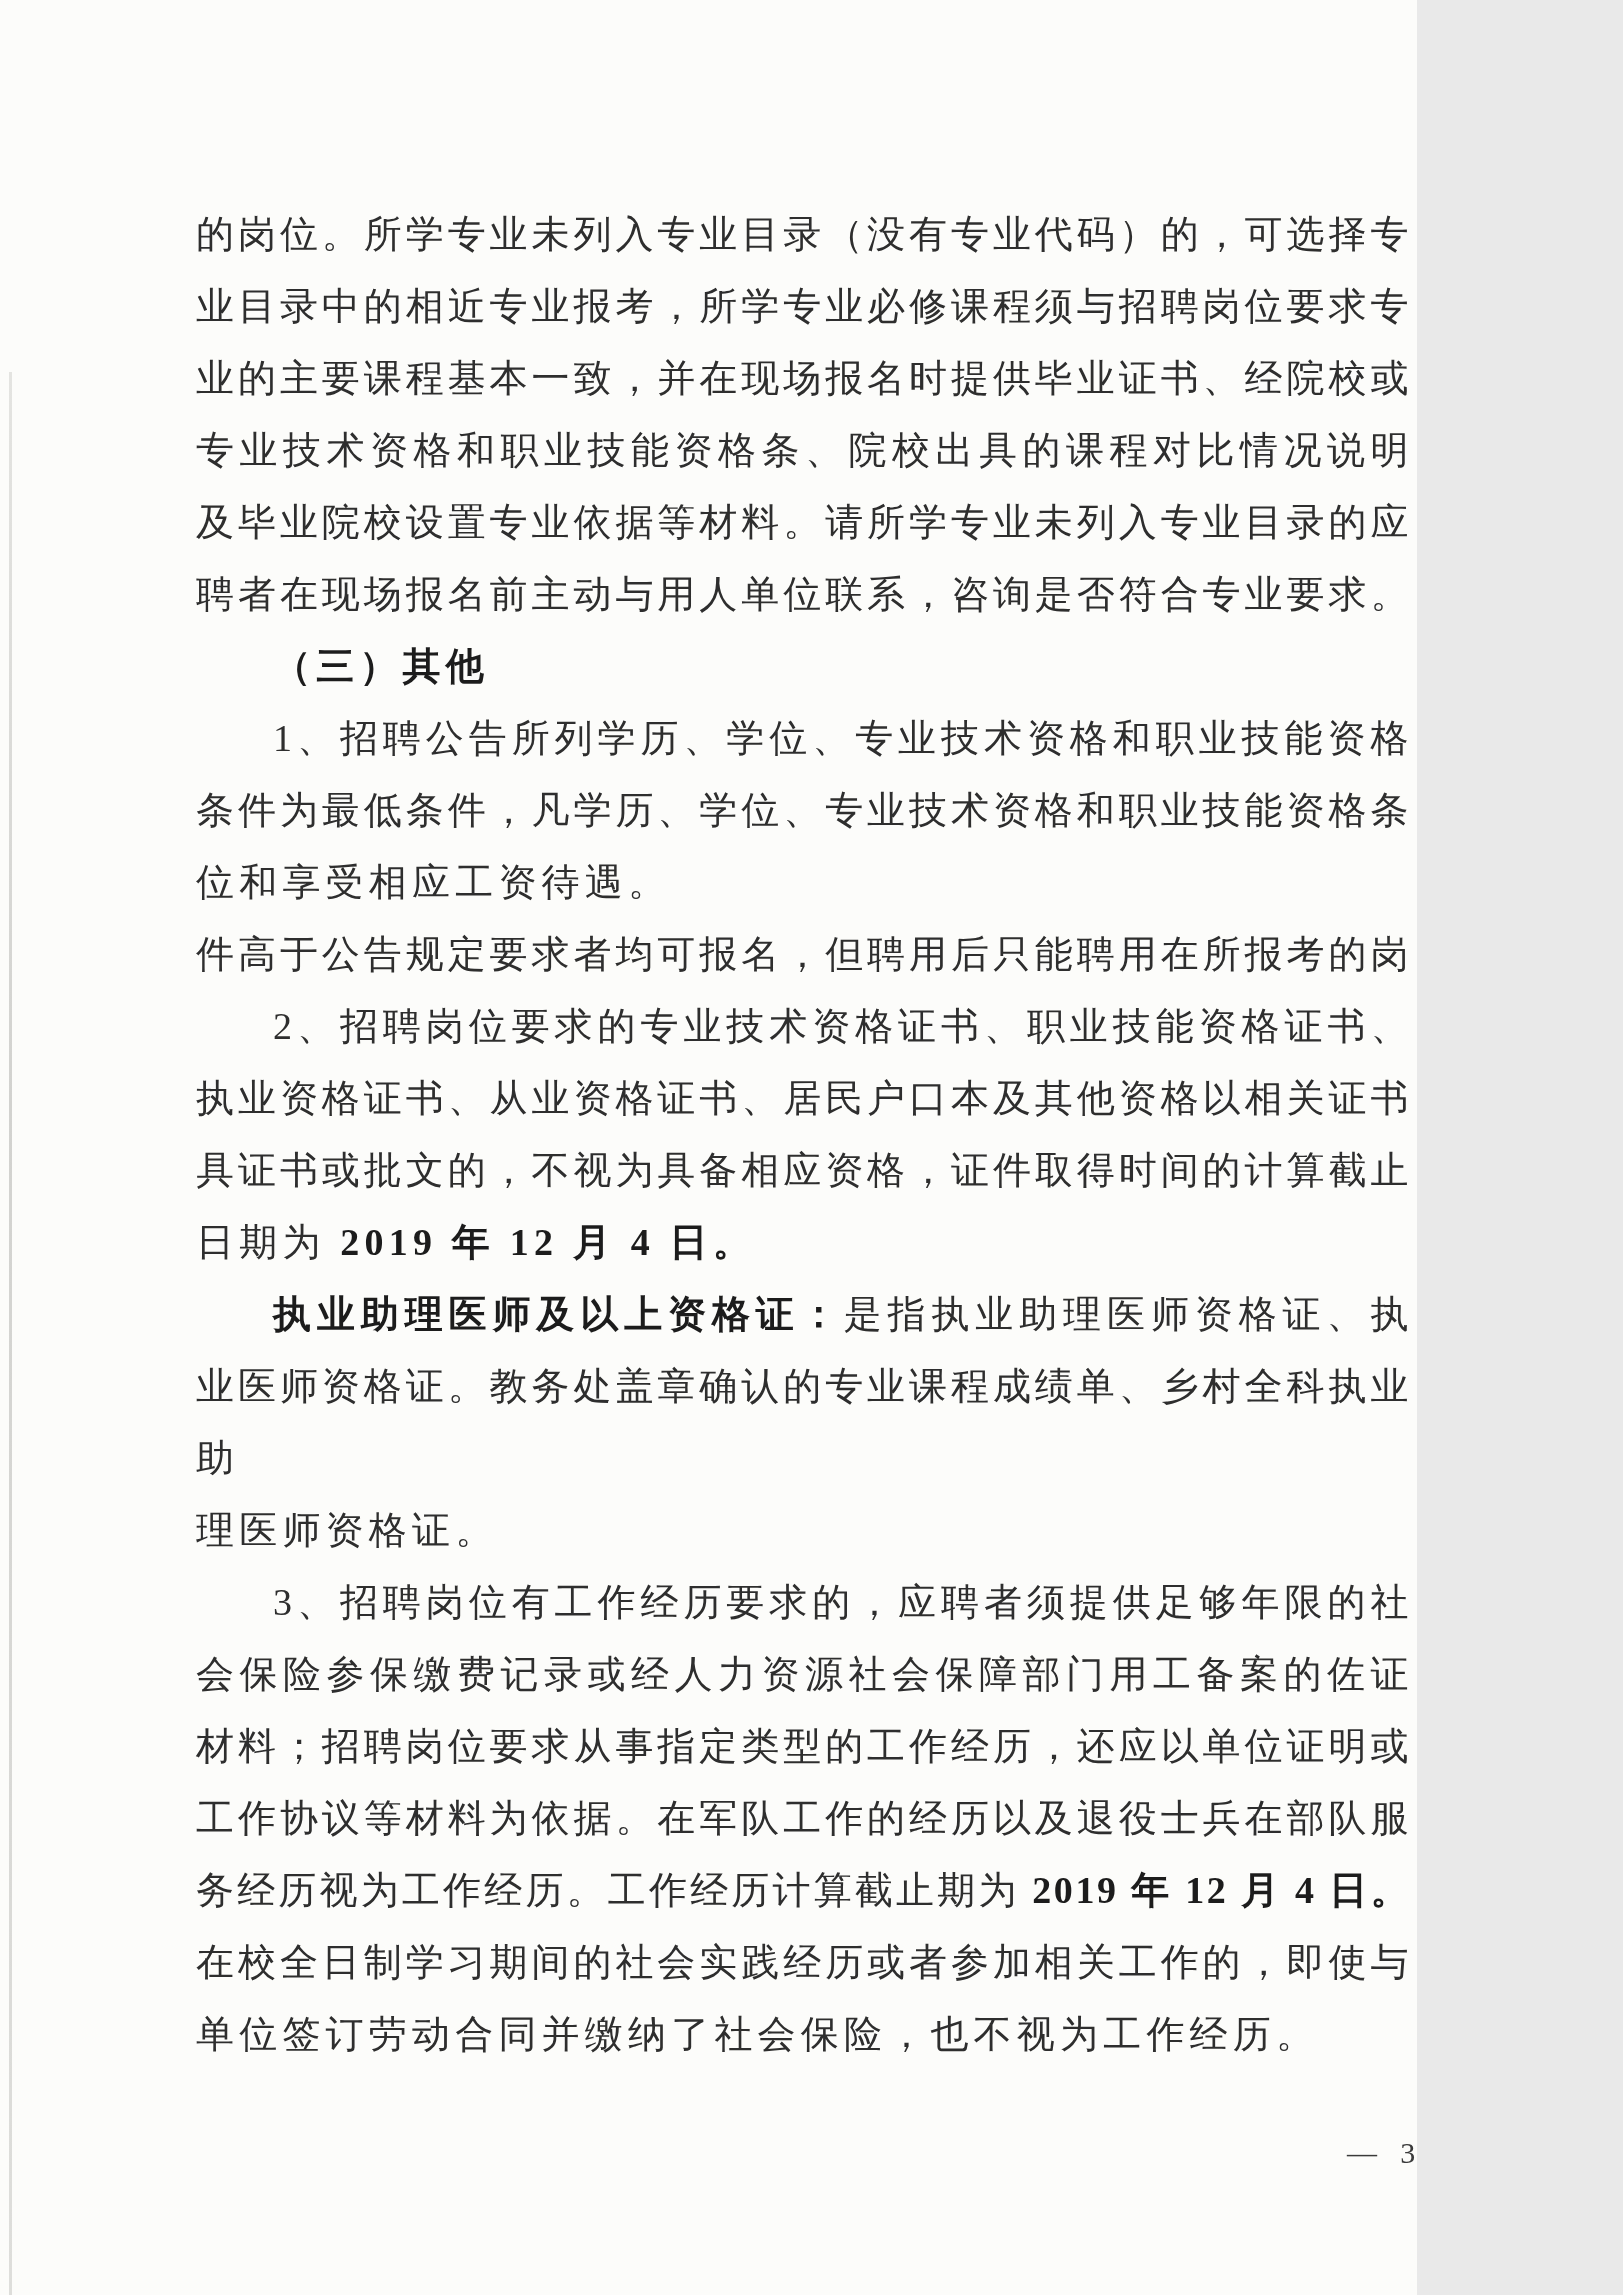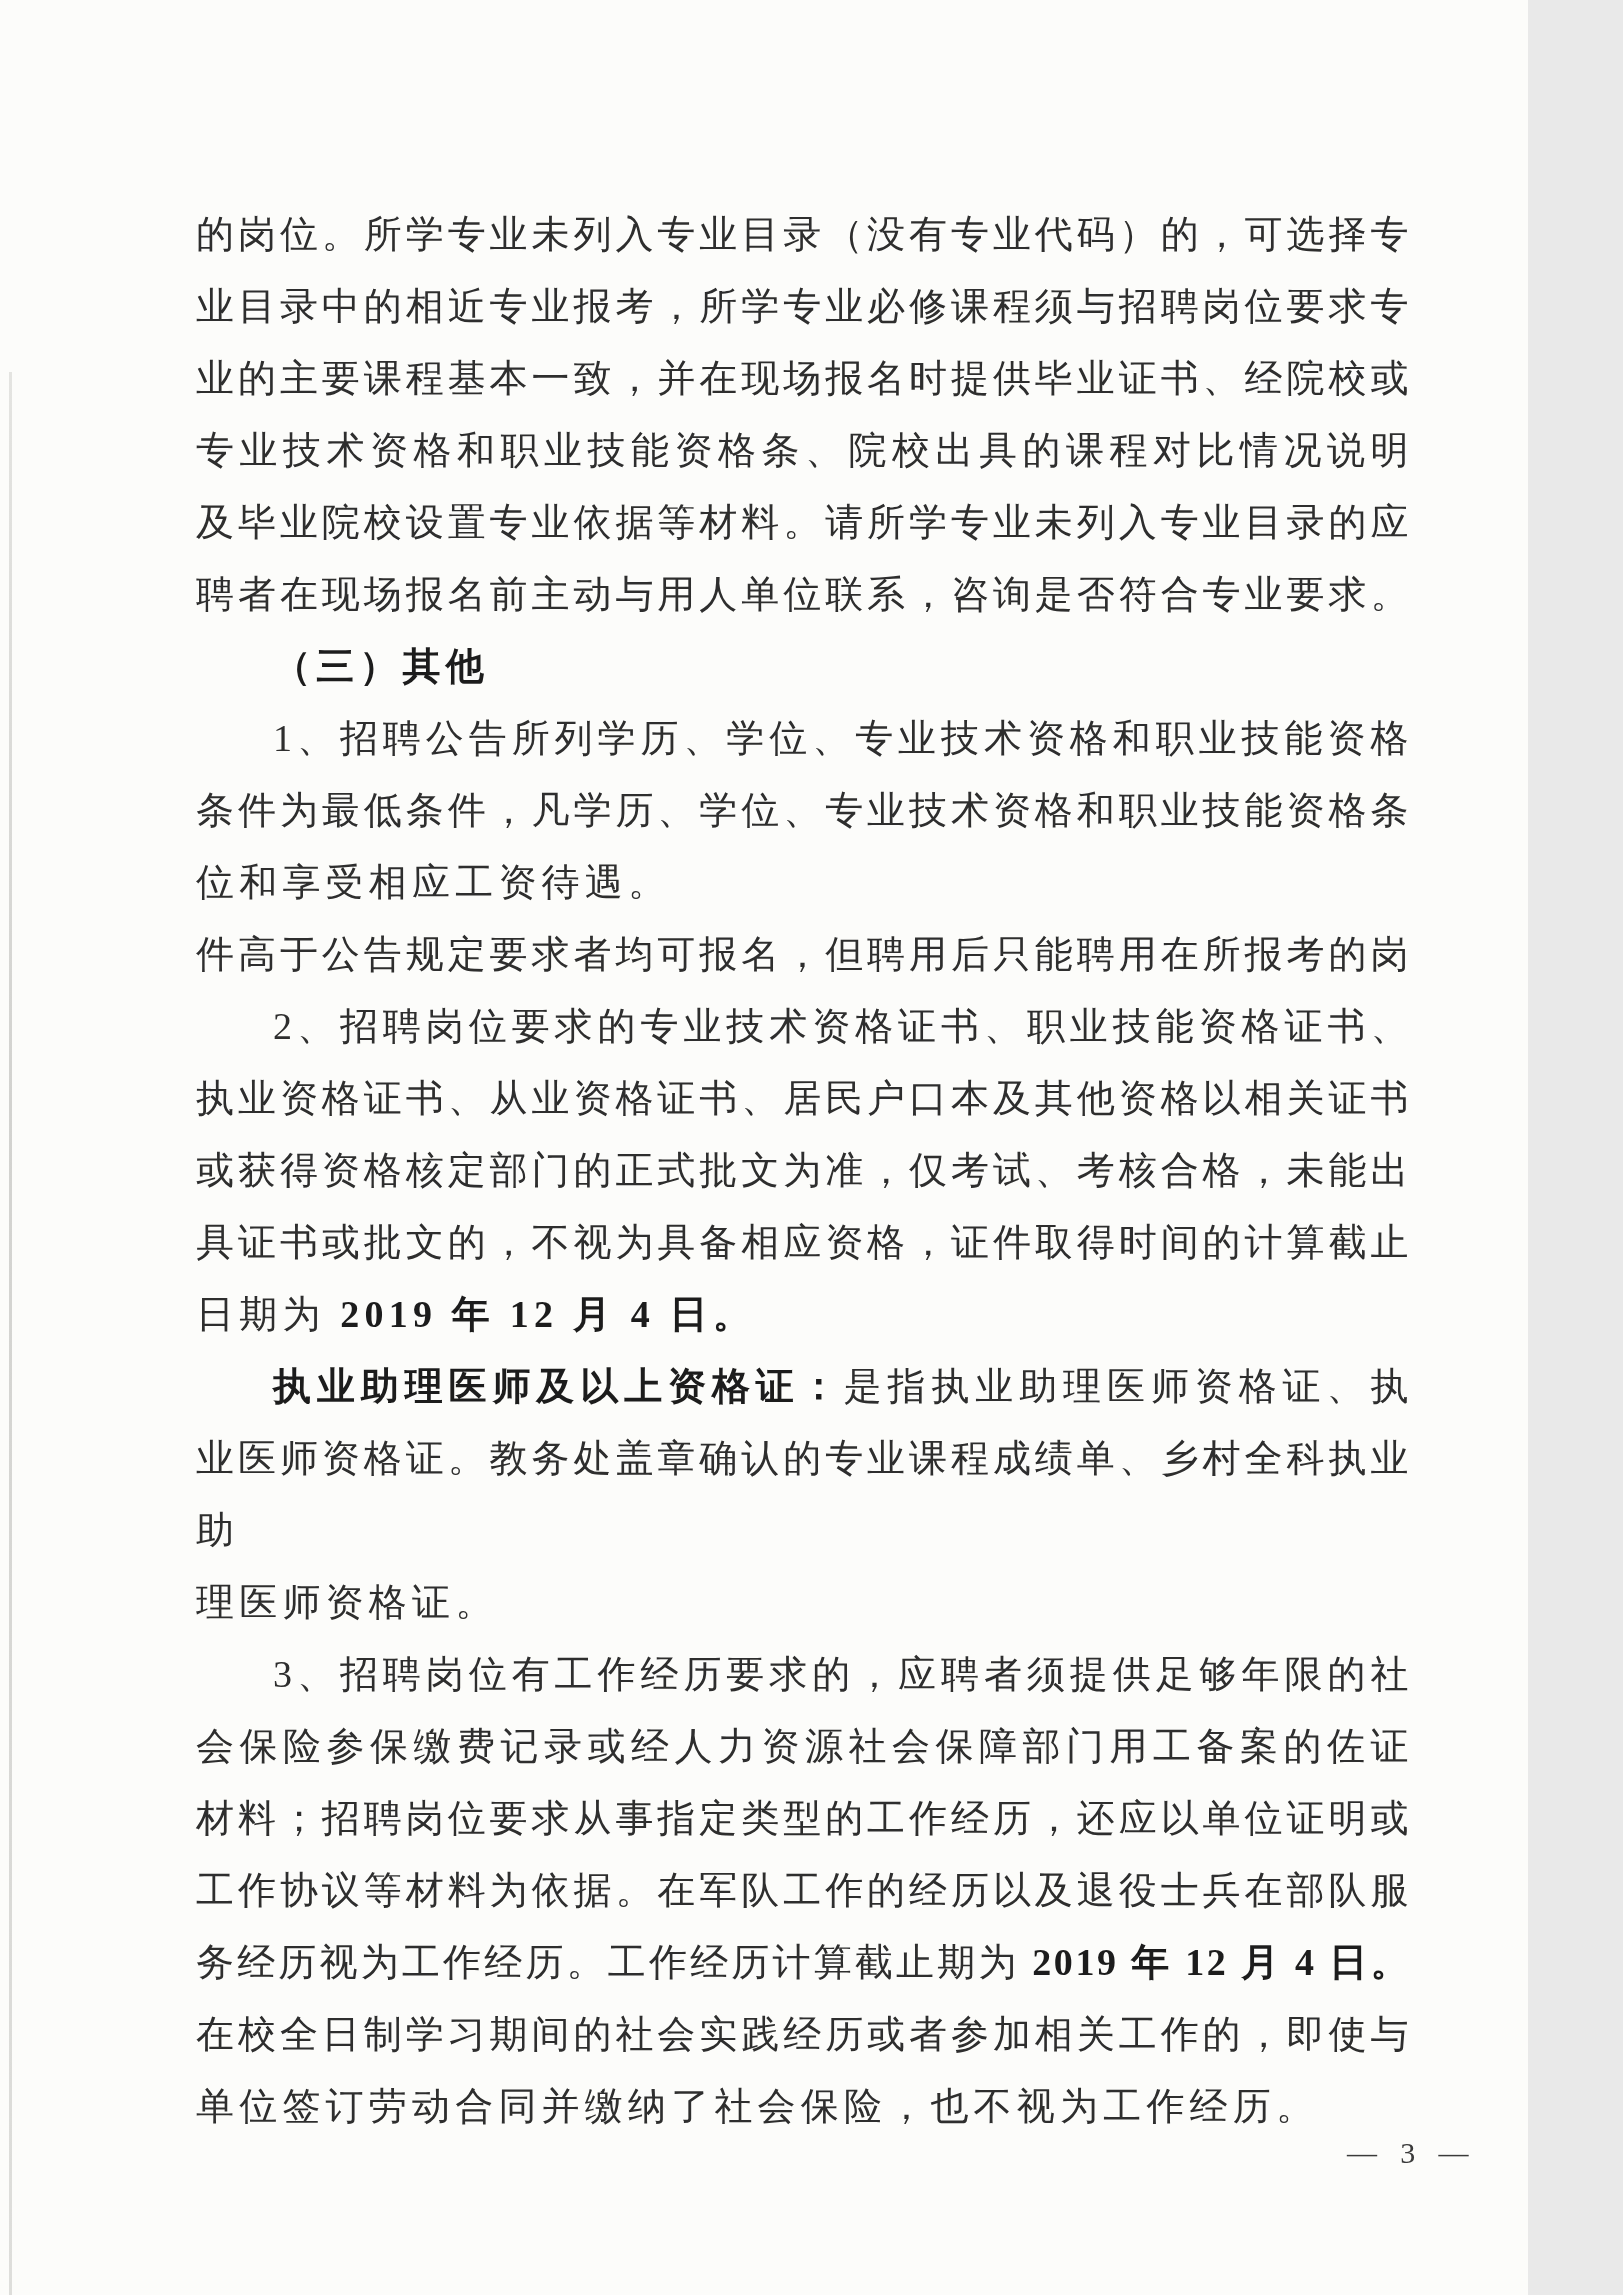--- a/index.html
+++ b/index.html
@@ -9,21 +9,21 @@
     --artifact:#d8d8d5;
   }
   html,body{margin:0;padding:0;}
   body{
     width:1623px;height:2295px;
     background:#e9e9e9;
     font-family:"Liberation Serif","DejaVu Serif",serif;
   }
   .page{
     position:relative;
-    width:1528px;height:2295px;
+    width:1417px;height:2295px;
     background:var(--bg);
     overflow:hidden;
   }
   .scan-line{
     position:absolute;
     left:9.2px;top:372px;
     width:2.6px;height:1924px;
     background:linear-gradient(to bottom,#e4e4e1,#d2d2cf 38%,#d8d8d5 70%,#dededb);
   }
   .textblock{
@@ -70,21 +70,20 @@
       <div class="line"><span class="seg">专业技术资格和职业技能资格条、院校出具的课程对比情况说明</span></div>
       <div class="line"><span class="seg">及毕业院校设置专业依据等材料。请所学专业未列入专业目录的应</span></div>
       <div class="line"><span class="seg">聘者在现场报名前主动与用人单位联系，咨询是否符合专业要求。</span></div>
       <div class="line indent noj"><span class="seg b">（三）其他</span></div>
       <div class="line indent"><span class="seg">1、招聘公告所列学历、学位、专业技术资格和职业技能资格</span></div>
       <div class="line"><span class="seg">条件为最低条件，凡学历、学位、专业技术资格和职业技能资格条</span></div>
       <div class="line noj"><span class="seg">位和享受相应工资待遇。</span></div>
       <div class="line"><span class="seg">件高于公告规定要求者均可报名，但聘用后只能聘用在所报考的岗</span></div>
       <div class="line indent"><span class="seg">2、招聘岗位要求的专业技术资格证书、职业技能资格证书、</span></div>
       <div class="line"><span class="seg">执业资格证书、从业资格证书、居民户口本及其他资格以相关证书</span></div>
-      <div class="line"><span class="seg">或获得资格核定部门的正式批文为准，仅考试、考核合格，未能出</span></div>
       <div class="line"><span class="seg">具证书或批文的，不视为具备相应资格，证件取得时间的计算截止</span></div>
       <div class="line noj"><span class="seg">日期为 </span><span class="seg b">2019 年 12 月 4 日。</span></div>
       <div class="line indent"><span class="seg b">执业助理医师及以上资格证：</span><span class="seg">是指执业助理医师资格证、执</span></div>
       <div class="line"><span class="seg">业医师资格证。教务处盖章确认的专业课程成绩单、乡村全科执业助</span></div>
       <div class="line noj"><span class="seg">理医师资格证。</span></div>
       <div class="line indent"><span class="seg">3、招聘岗位有工作经历要求的，应聘者须提供足够年限的社</span></div>
       <div class="line"><span class="seg">会保险参保缴费记录或经人力资源社会保障部门用工备案的佐证</span></div>
       <div class="line"><span class="seg">材料；招聘岗位要求从事指定类型的工作经历，还应以单位证明或</span></div>
       <div class="line"><span class="seg">工作协议等材料为依据。在军队工作的经历以及退役士兵在部队服</span></div>
       <div class="line"><span class="seg">务经历视为工作经历。工作经历计算截止期为 </span><span class="seg b">2019 年 12 月 4 日。</span></div>

